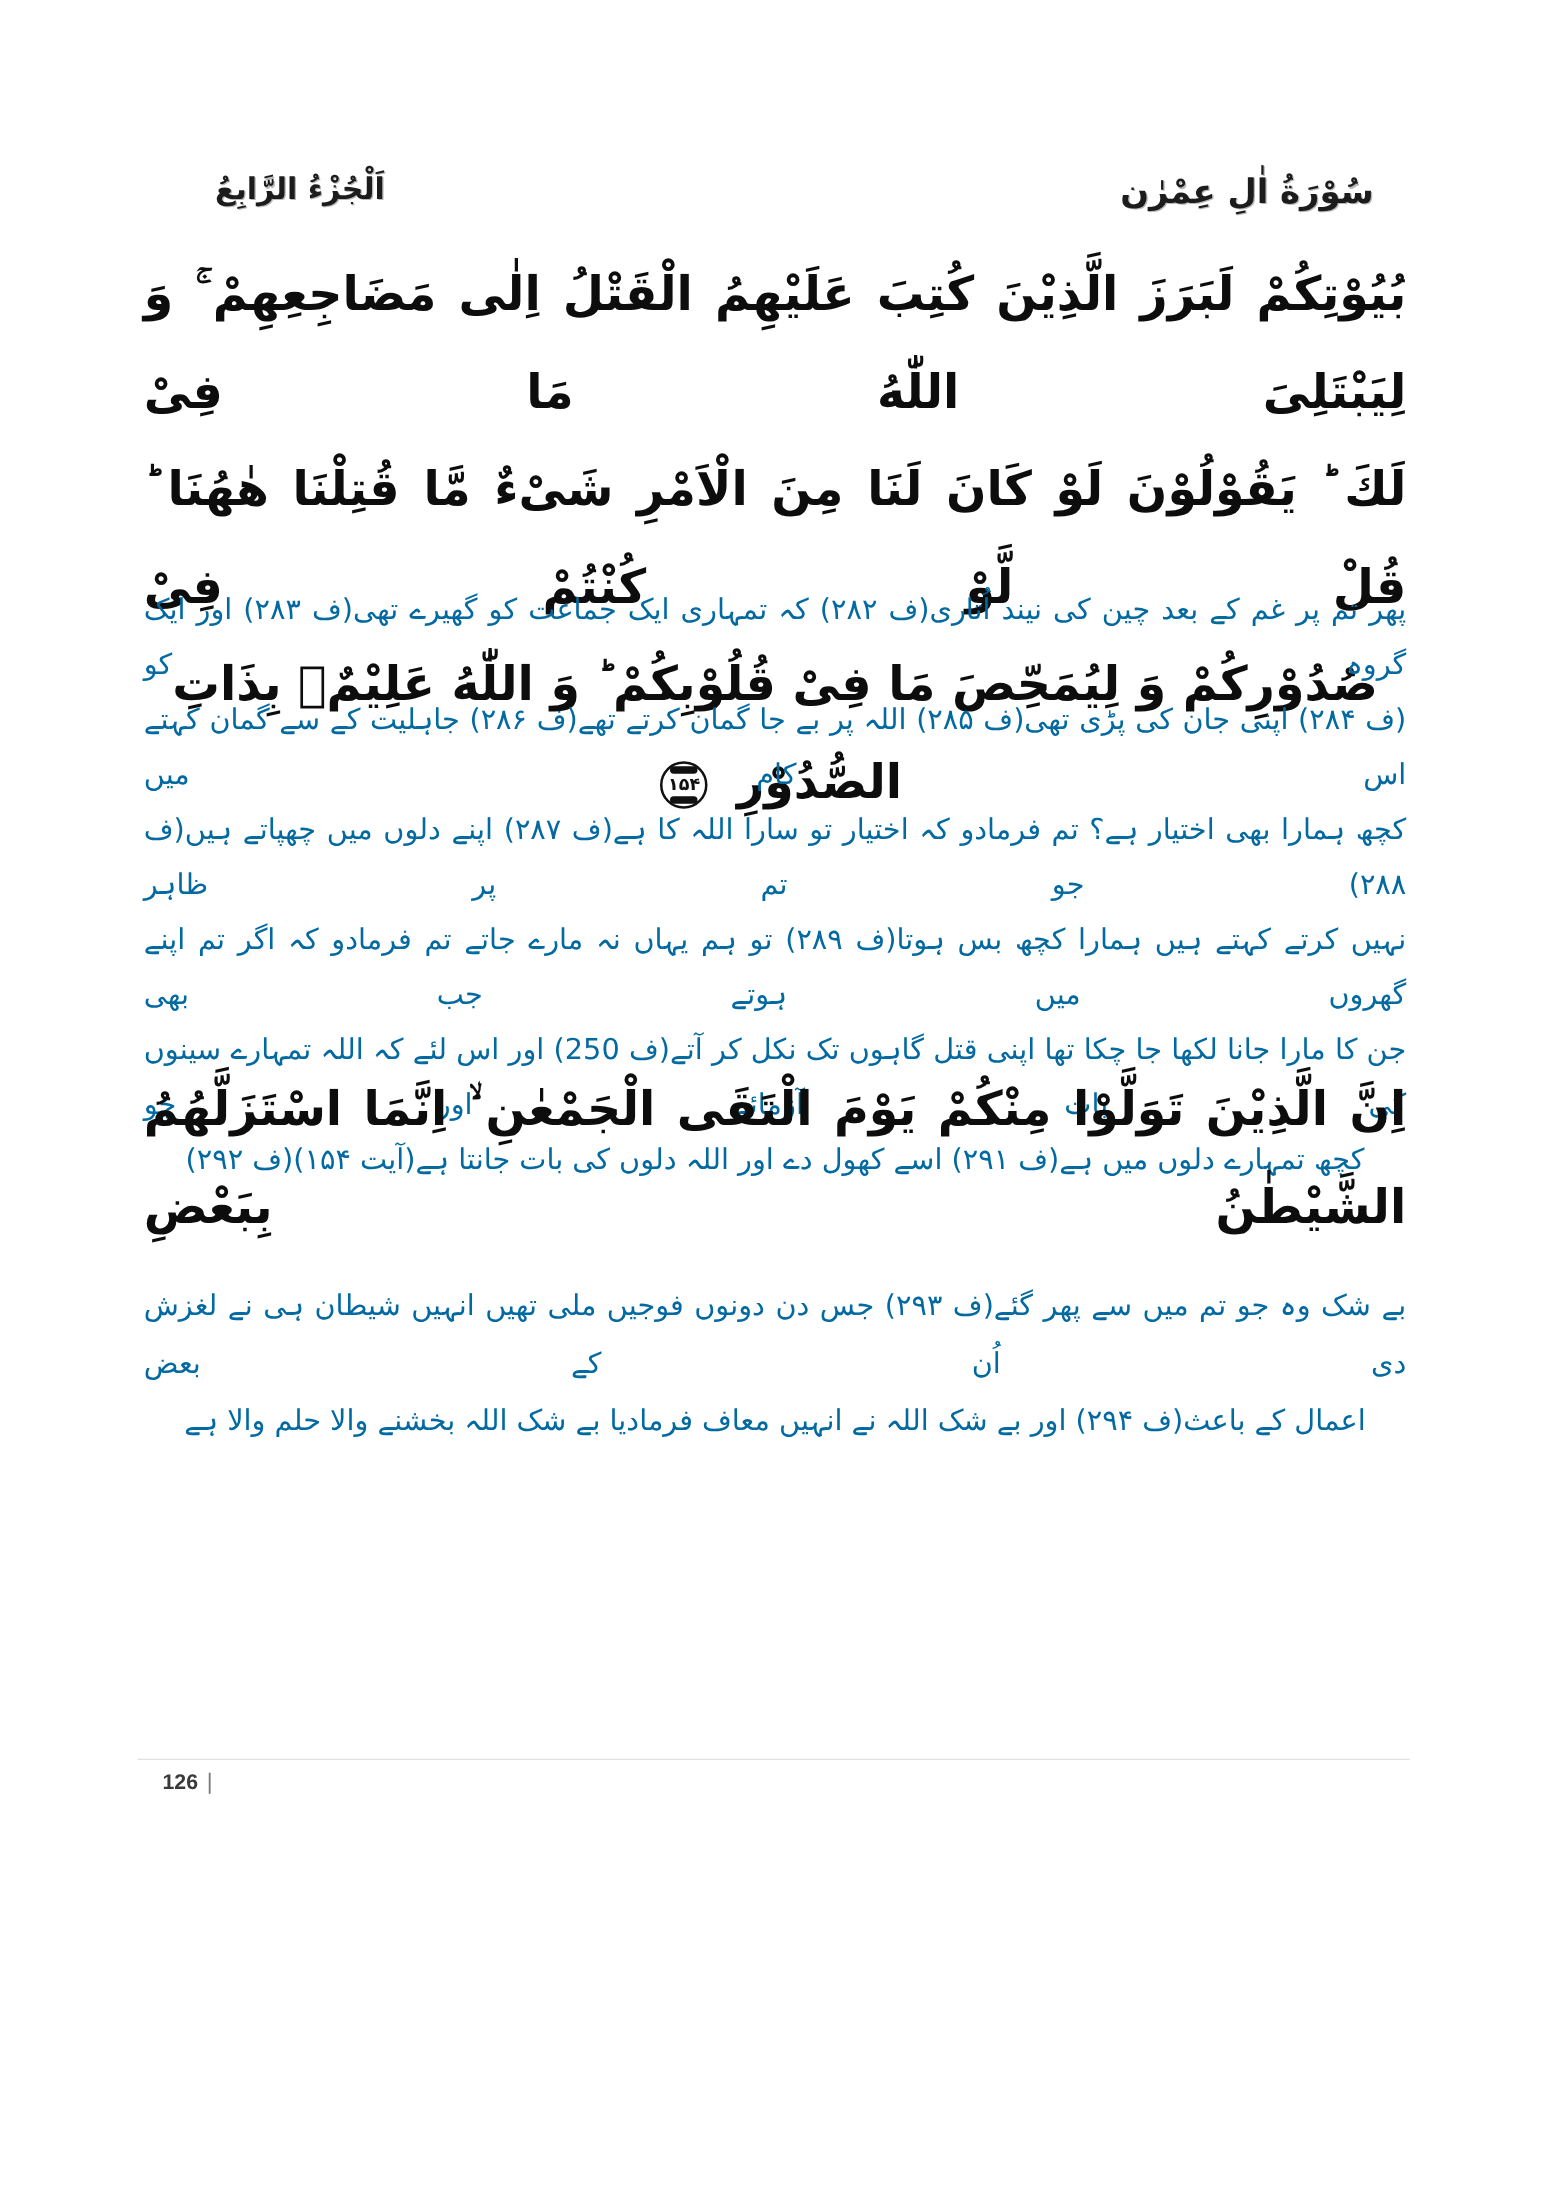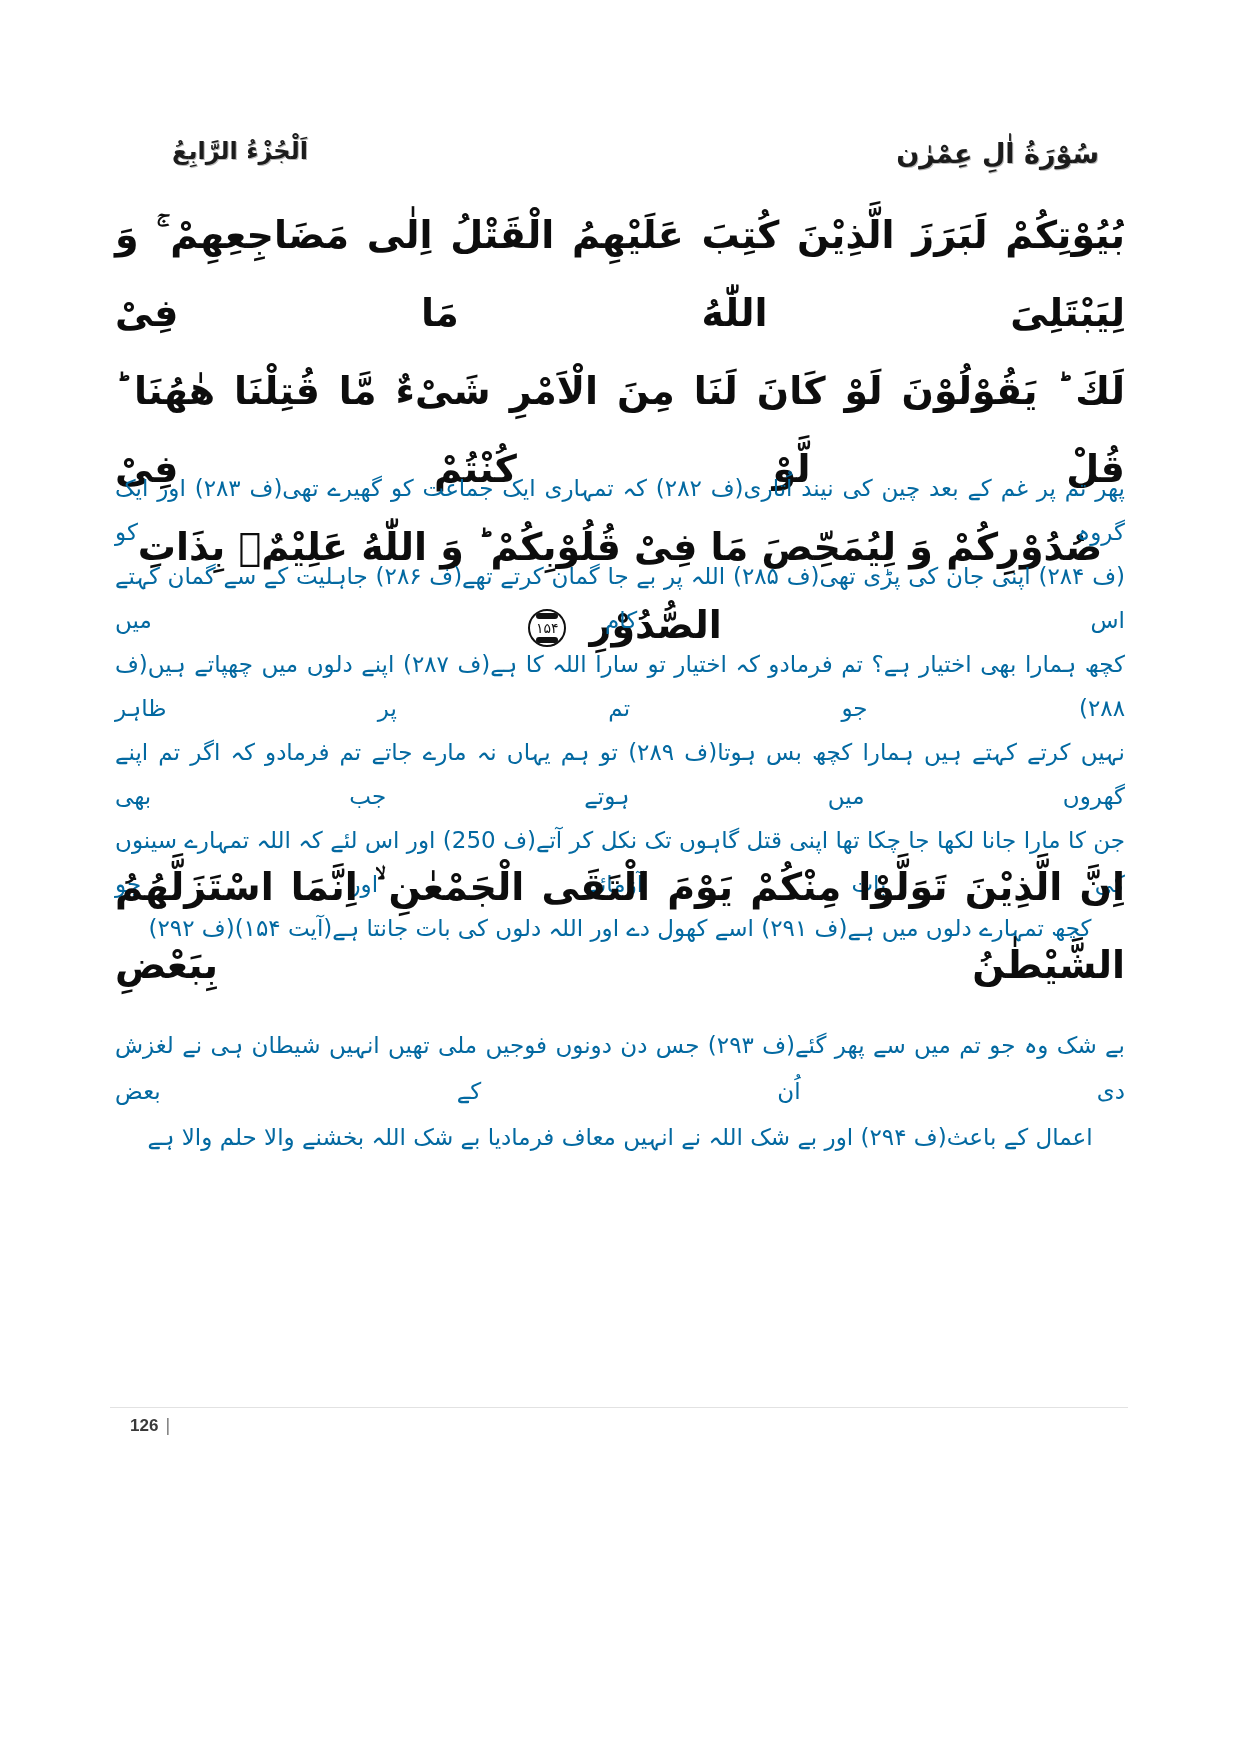--- a/index.html
+++ b/index.html
@@ -68,21 +68,21 @@
     left:18%;
     width:64%;
     height:6px;
     background:#111;
     border-radius:3px;
   }
   .medallion::before{top:2px;}
   .medallion::after{bottom:2px;}
   .med-num{
     font-size:14px;
-    font-weight:normal;
+    font-weight:bold;
     line-height:1;
     color:#111;
   }
   .ruku{
     font-size:18px;
     font-weight:bold;
     vertical-align:super;
     margin:0 6px;
     color:#111;
   }

